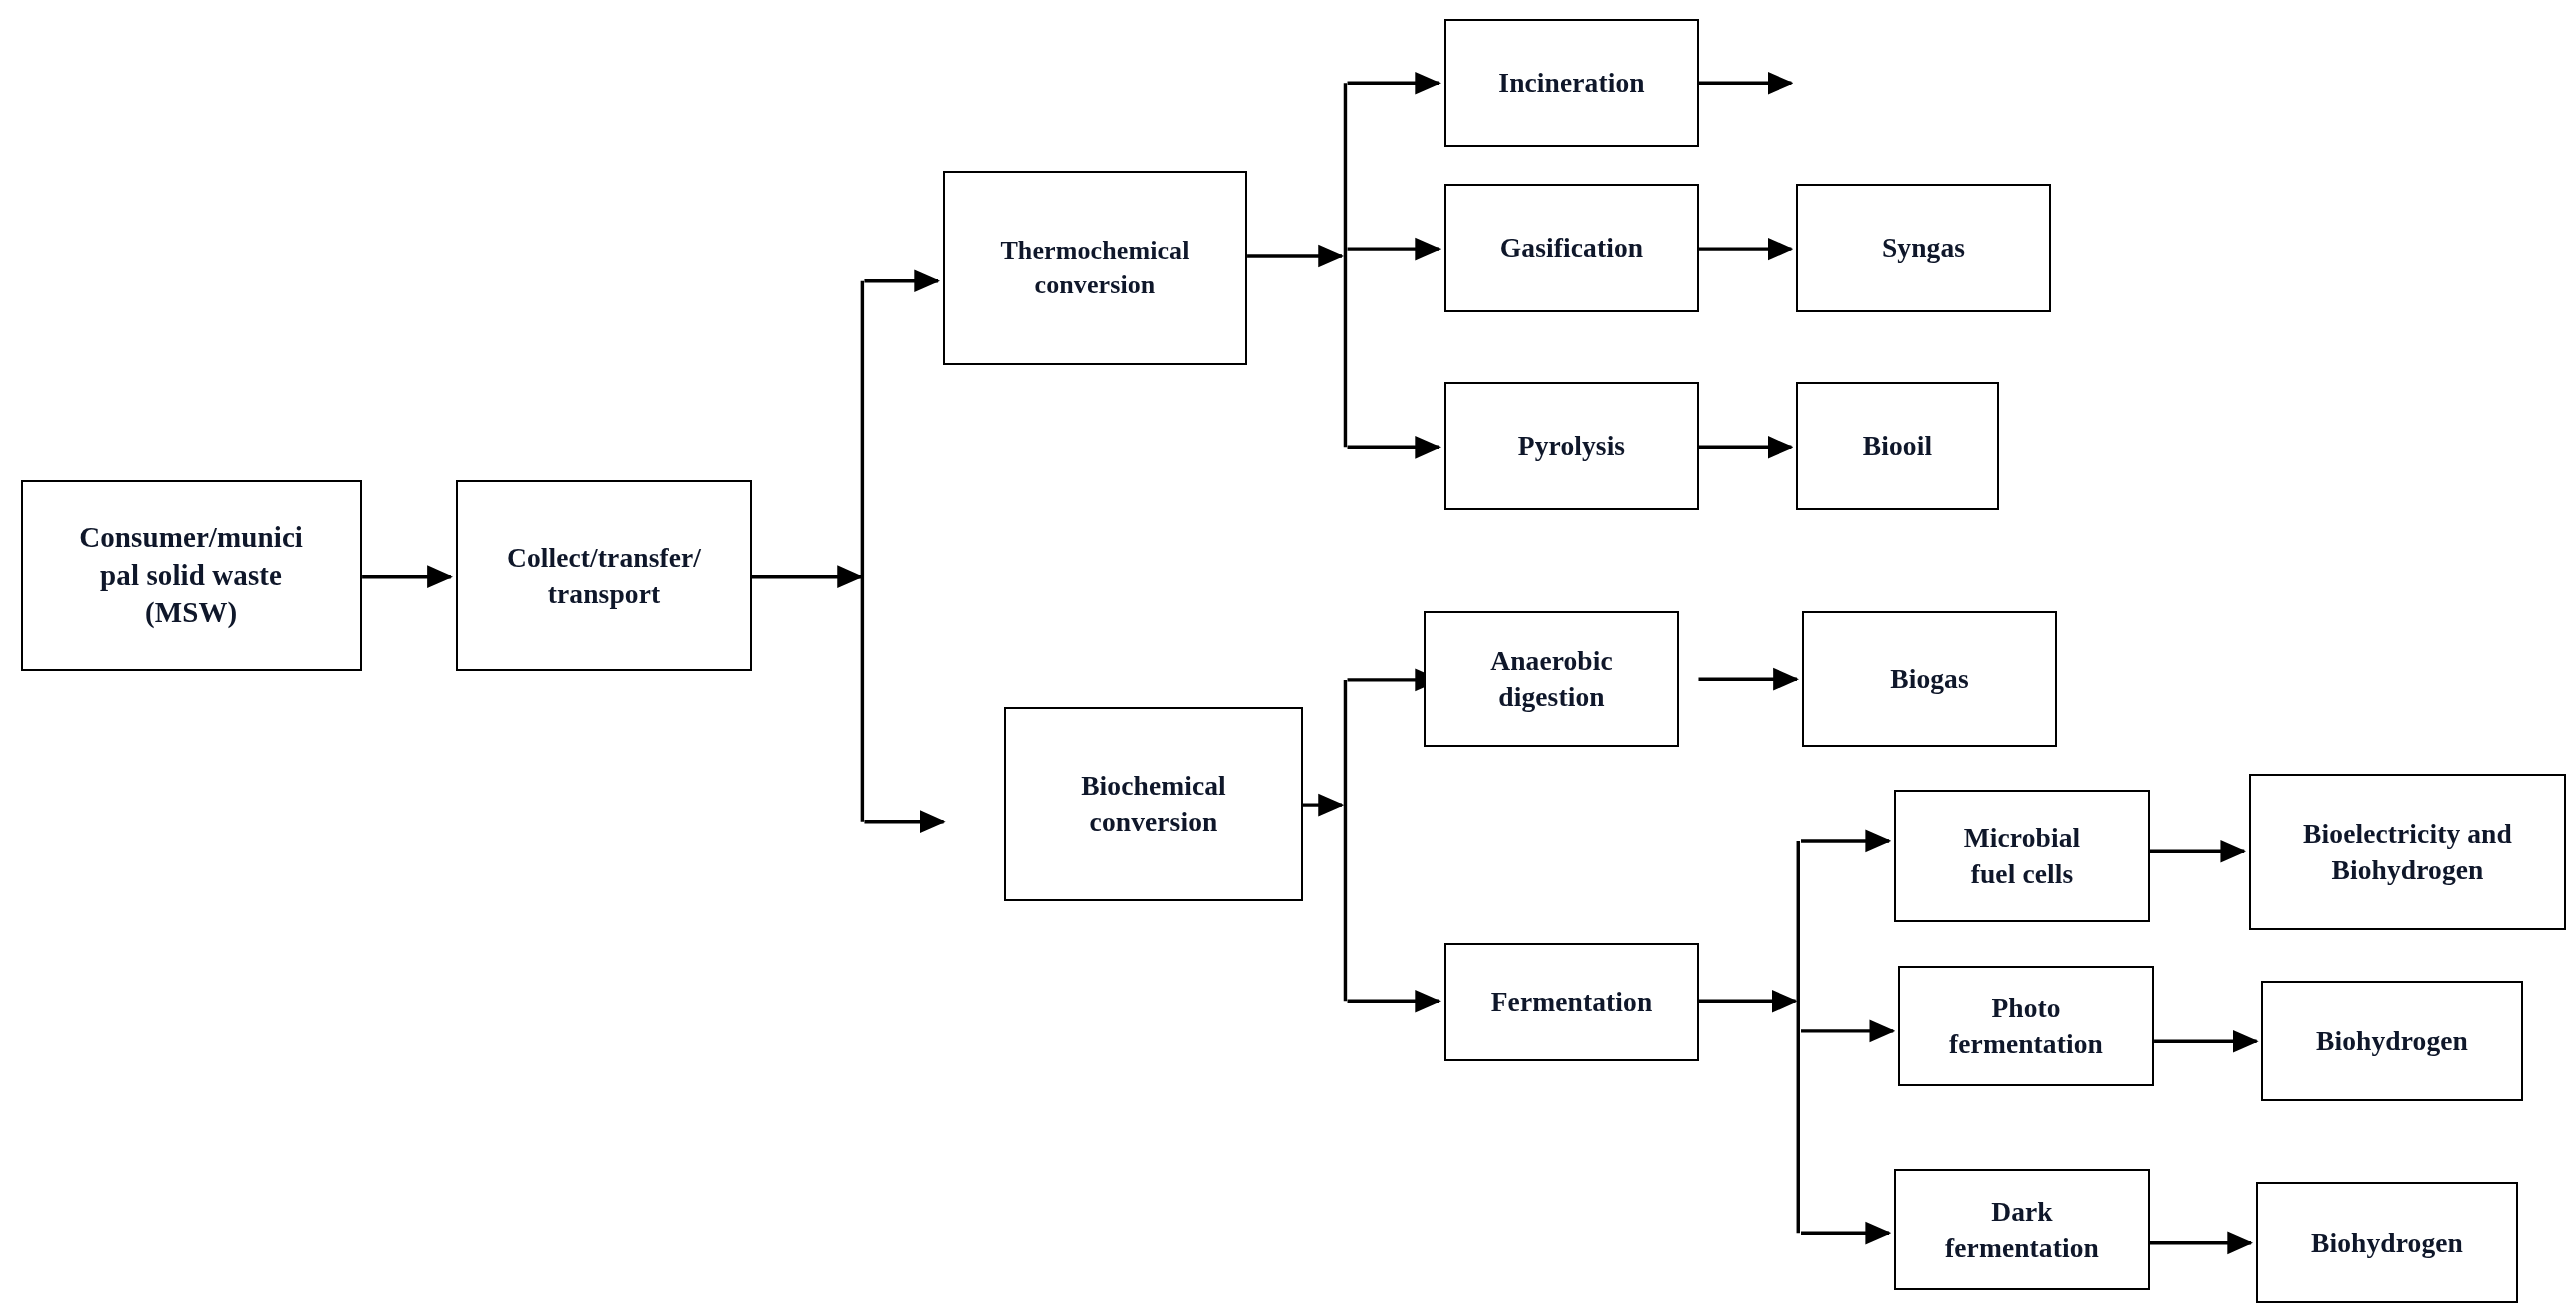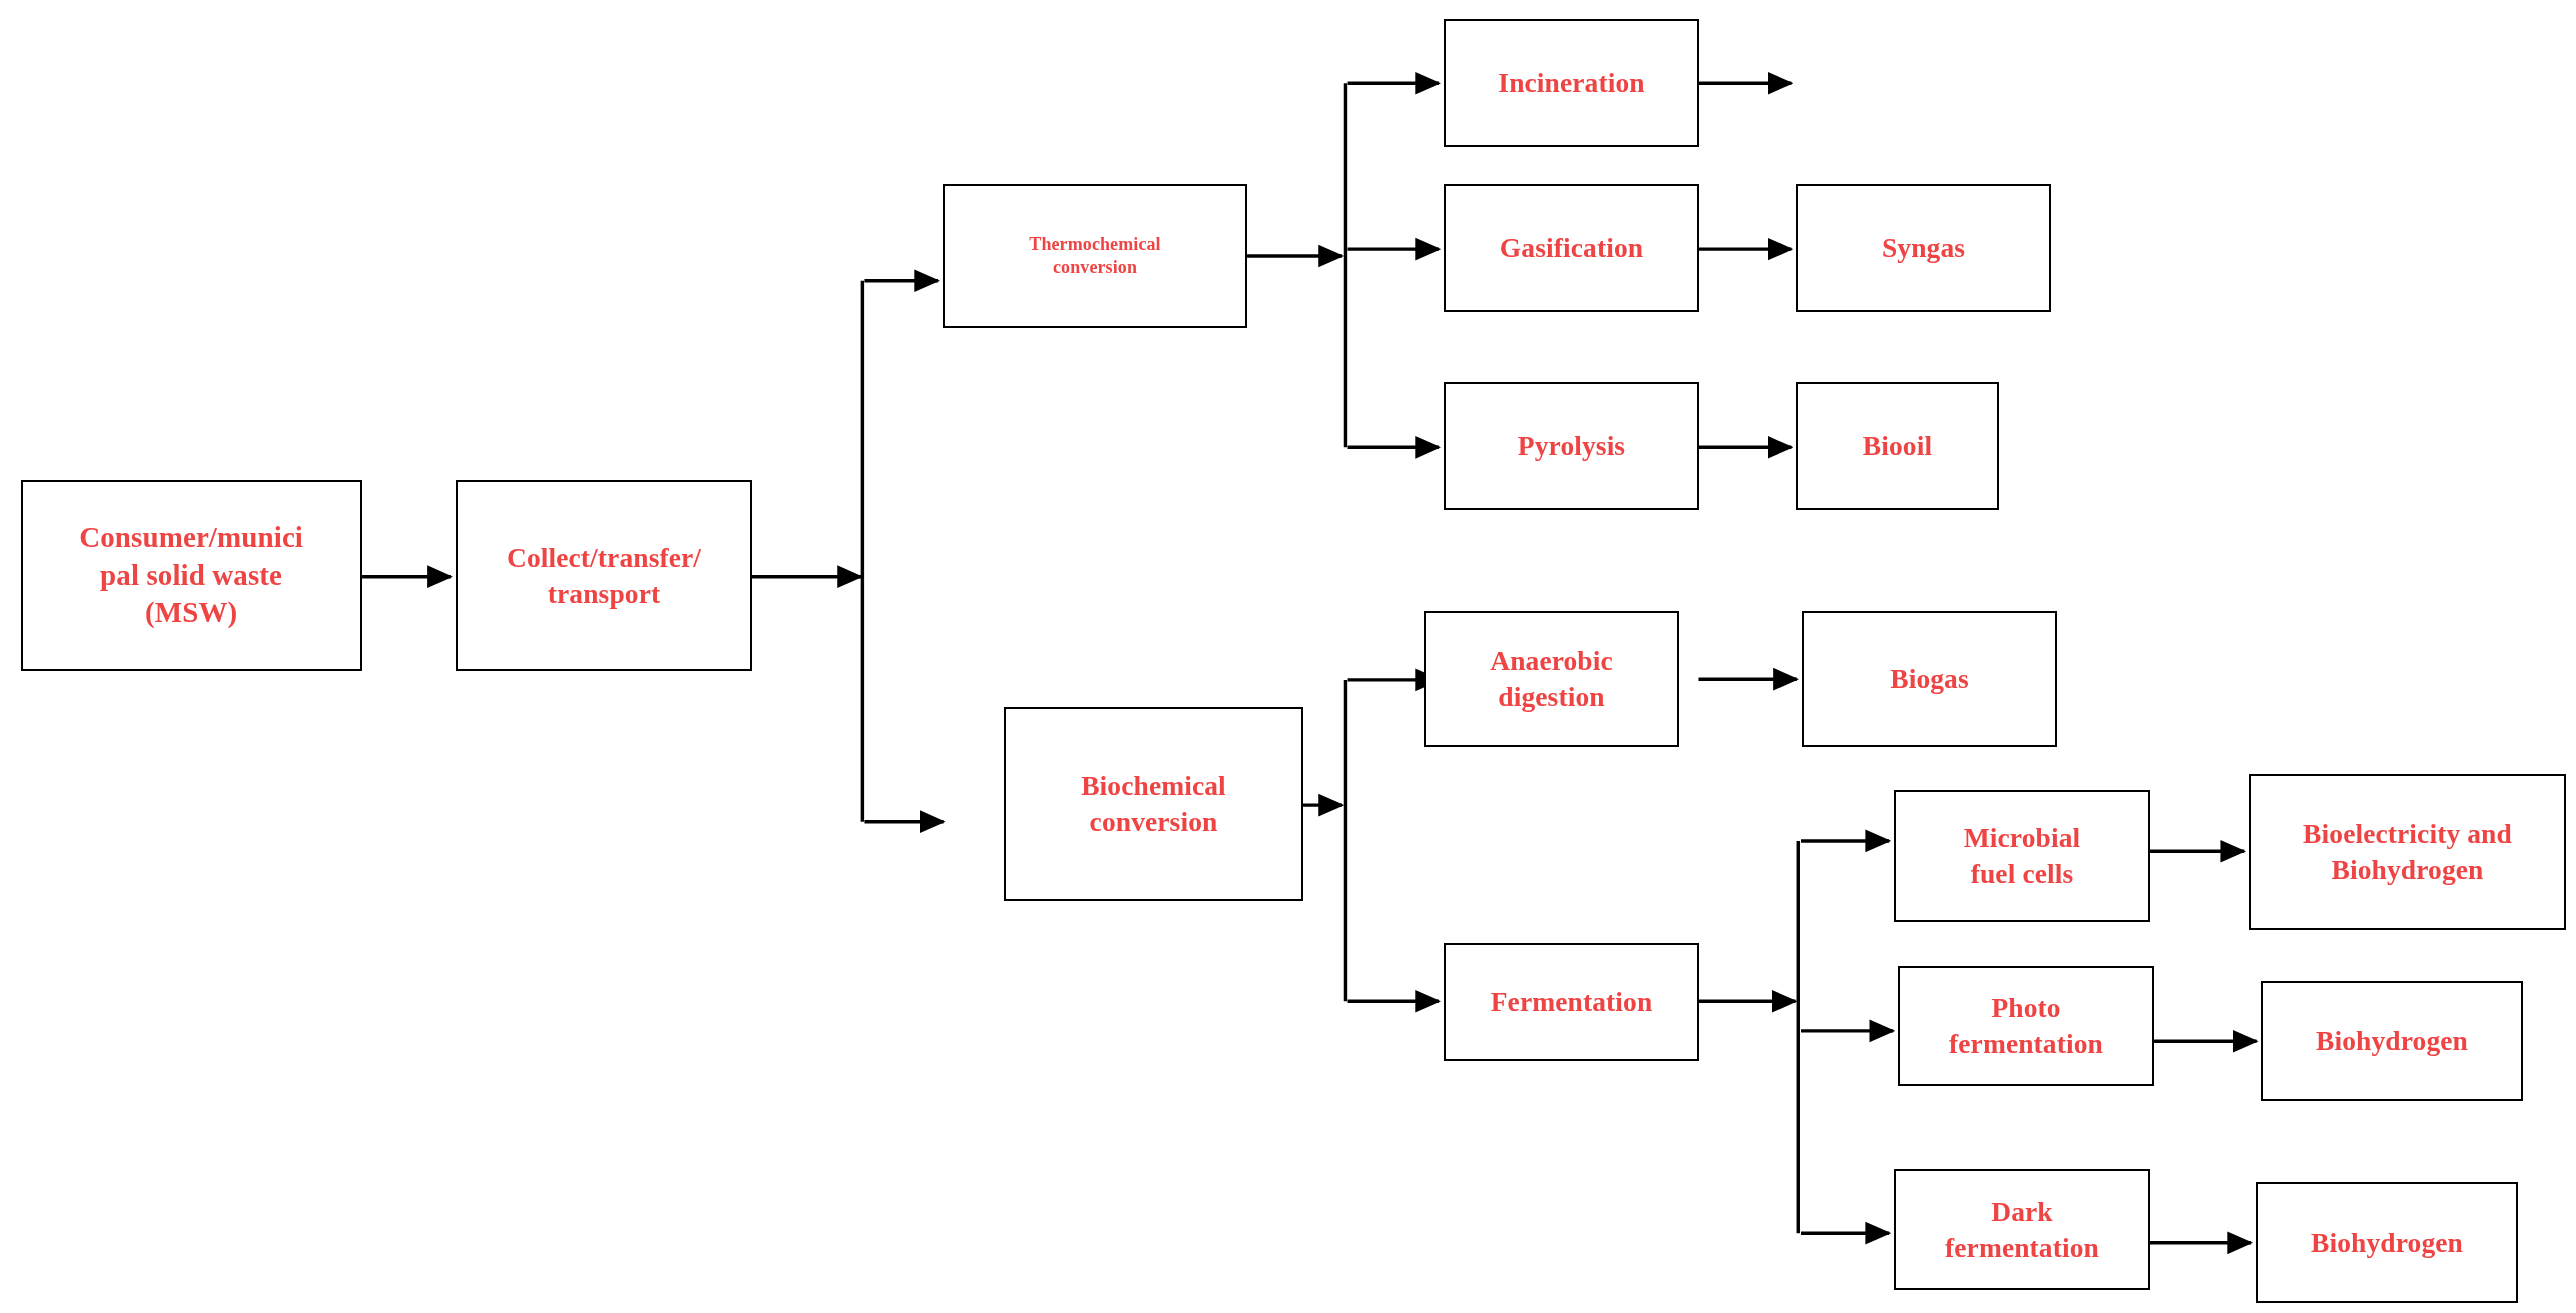--- a/index.html
+++ b/index.html
@@ -25,21 +25,21 @@
   }
   .node {
     position: absolute;
     box-sizing: border-box;
     border: 2.8px solid #000000;
     background: #ffffff;
     display: flex;
     align-items: center;
     justify-content: center;
     text-align: center;
-    color: #ef4444;
+    color: #0f172a;
     font-weight: 700;
     font-size: 27.5px;
     line-height: 1.30;
     letter-spacing: 0.1px;
     padding: 2.8px 6.9px;
     z-index: 2;
   }
   .node .label {
     display: block;
     white-space: pre-line;
@@ -120,21 +120,21 @@
     <span class="label">Consumer/munici
 pal solid waste
 (MSW)</span>
   </div>
 
   <div class="node" style="left:456px; top:480px; width:296px; height:191px; font-size:27.5px;">
     <span class="label">Collect/transfer/
 transport</span>
   </div>
 
-  <div class="node" style="left:943px; top:184px; width:304px; height:144px; font-size:18px;">
+  <div class="node" style="left:943px; top:171px; width:304px; height:194px; font-size:26px;">
     <span class="label">Thermochemical
 conversion</span>
   </div>
 
   <div class="node" style="left:1004px; top:707px; width:299px; height:194px; font-size:27.5px;">
     <span class="label">Biochemical
 conversion</span>
   </div>
 
   <div class="node" style="left:1444px; top:18.6px; width:255px; height:128px; font-size:27.5px;">

